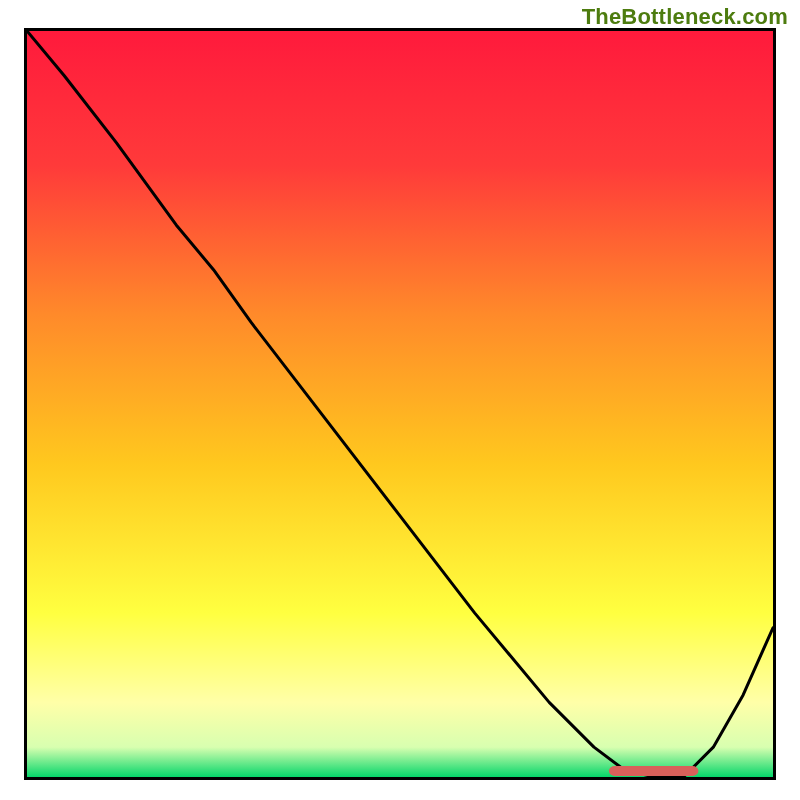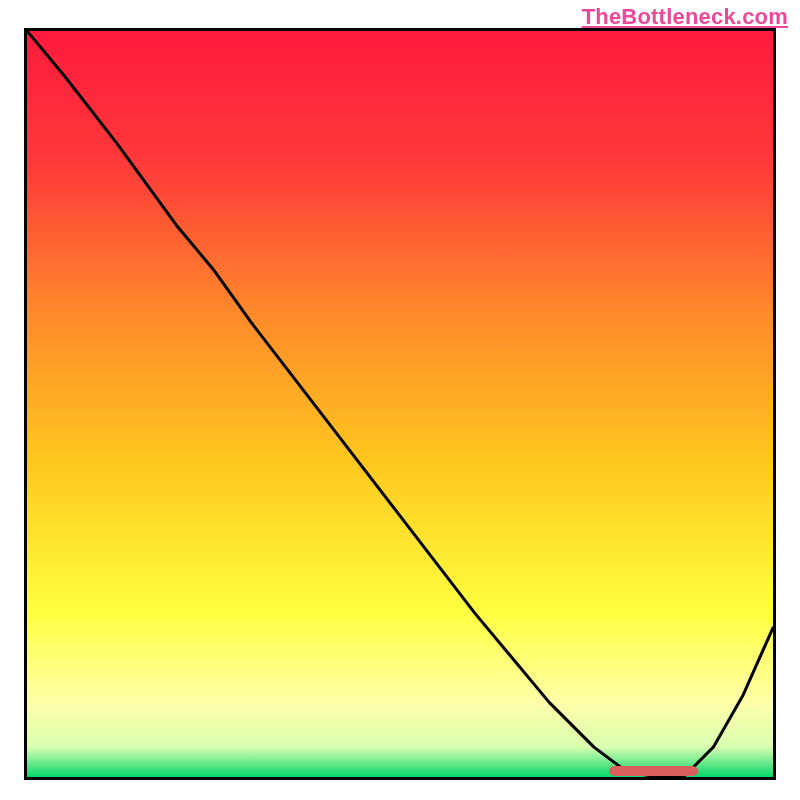--- a/index.html
+++ b/index.html
@@ -15,23 +15,22 @@
     position: relative;
     width: 800px;
     height: 800px;
   }
   .watermark {
     position: absolute;
     top: 4px;
     right: 12px;
     font-size: 22px;
     font-weight: 600;
-    color: #ec4899;
+    color: #4d7c0f;
     letter-spacing: 0.2px;
-    text-decoration: underline;
   }
   .plot-frame {
     position: absolute;
     left: 24px;
     top: 28px;
     width: 752px;
     height: 752px;
     border: 3px solid #000000;
     box-sizing: border-box;
   }

